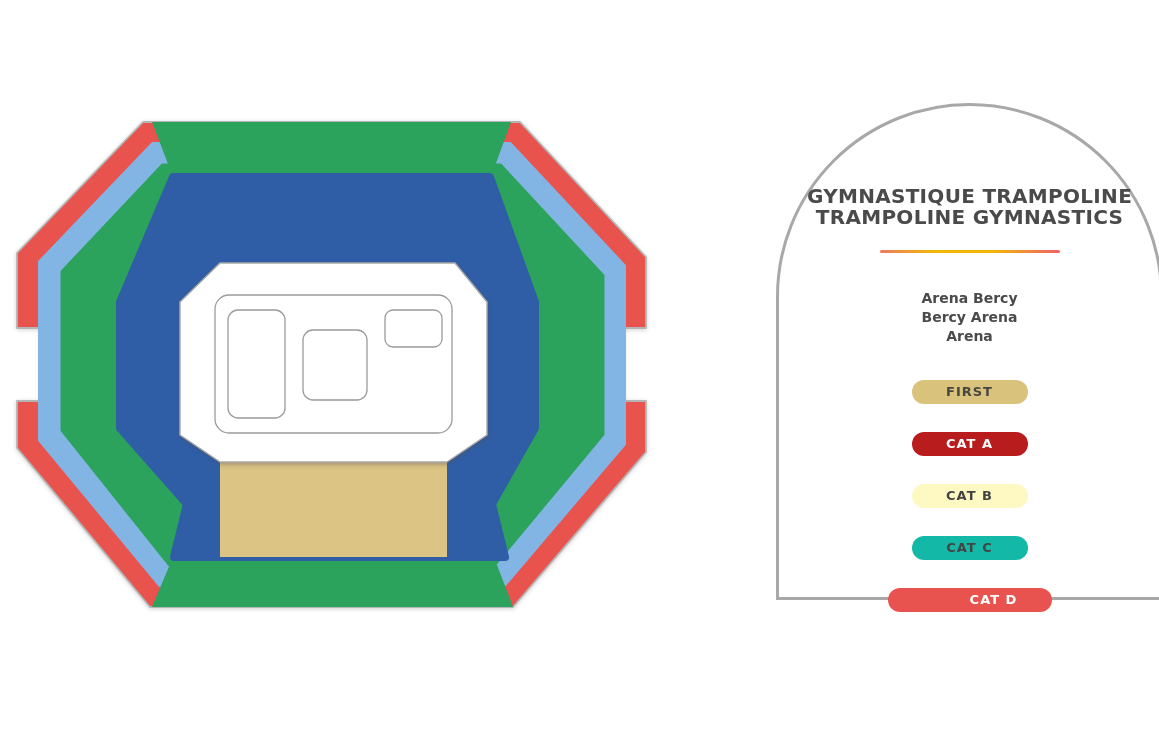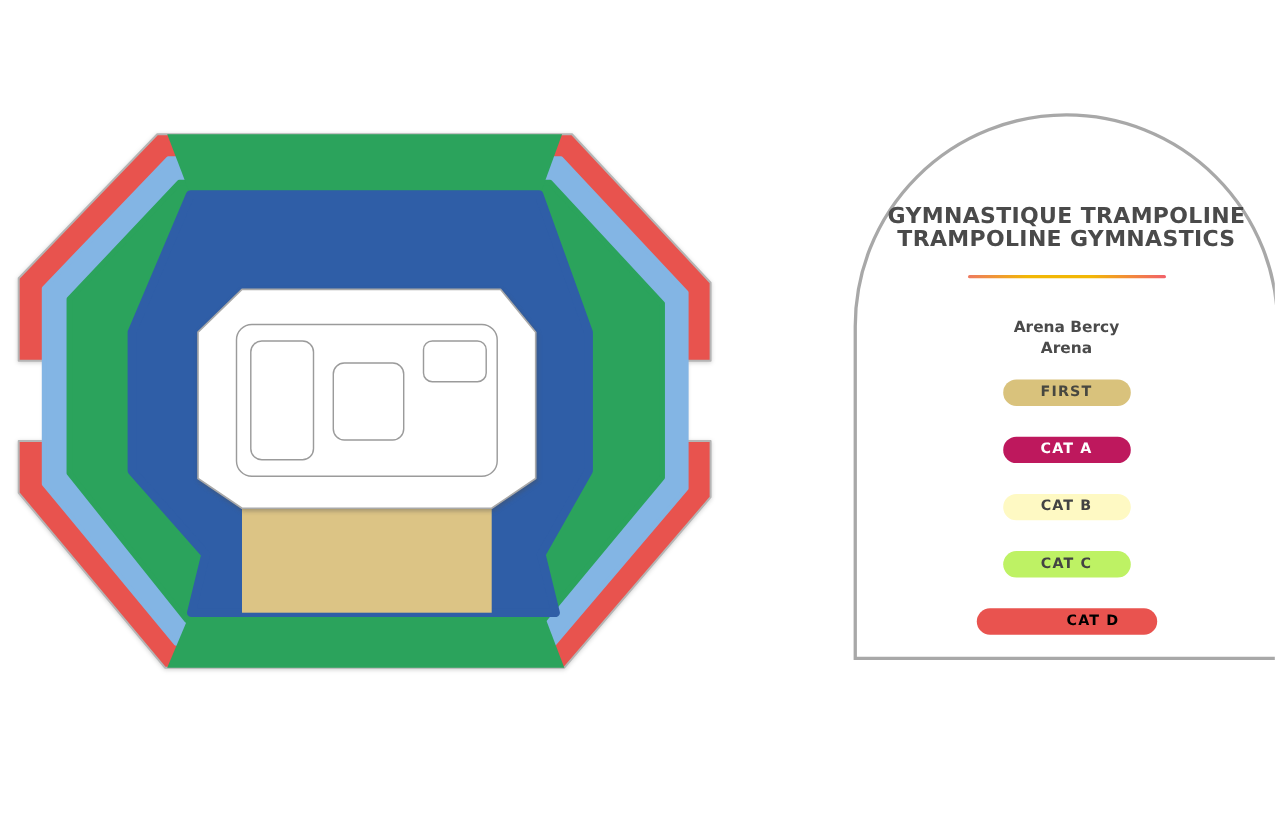--- a/index.html
+++ b/index.html
@@ -38,21 +38,21 @@
   .panel-divider{
     width:180px;height:3px;border-radius:2px;
     margin:22px auto 0 auto;
     background:linear-gradient(90deg,#ee7a60 0%,#f2b705 30%,#f2b705 62%,#f2606a 100%);
   }
   .venue-block{
     margin-top:36px;
     font-size:14px;line-height:19px;font-weight:bold;
     color:#4a4a4a;
   }
-  .badges{margin-top:18px;}
+  .badges{margin-top:34px;}
   .badge{
     width:116px;height:24px;line-height:24px;
     margin:0 auto 28px auto;
     border-radius:12px;
     font-size:13px;font-weight:bold;letter-spacing:1px;
   }
 </style>
 </head>
 <body>
 
@@ -88,24 +88,25 @@
 
     <div class="panel-title">
       <div>GYMNASTIQUE TRAMPOLINE</div>
       <div>TRAMPOLINE GYMNASTICS</div>
     </div>
 
     <div class="panel-divider"></div>
 
     <div class="venue-block">
       <div>Arena Bercy</div>
+      <div>Bercy Arena</div>
       <div>Arena</div>
     </div>
 
     <div class="badges">
       <div class="badge" style="background-color: rgb(217, 194, 124); color: rgb(71, 71, 64);">FIRST</div>
-      <div class="badge" style="background-color: #be185d; color: rgb(255, 255, 255);">CAT A</div>
+      <div class="badge" style="background-color: #b91c1c; color: rgb(255, 255, 255);">CAT A</div>
       <div class="badge" style="background-color: #fef9c3; color: rgb(67, 67, 67);">CAT B</div>
-      <div class="badge" style="background-color: #bef264; color: rgb(67, 67, 67);">CAT C</div>
-      <div class="badge" style="background-color: rgb(233, 83, 79); color: #000000; padding-left: 48px;">CAT D</div>
+      <div class="badge" style="background-color: #14b8a6; color: rgb(67, 67, 67);">CAT C</div>
+      <div class="badge" style="background-color: rgb(233, 83, 79); color: #ffffff; padding-left: 48px;">CAT D</div>
     </div>
   </div>
 </div>
 
 </body></html>

